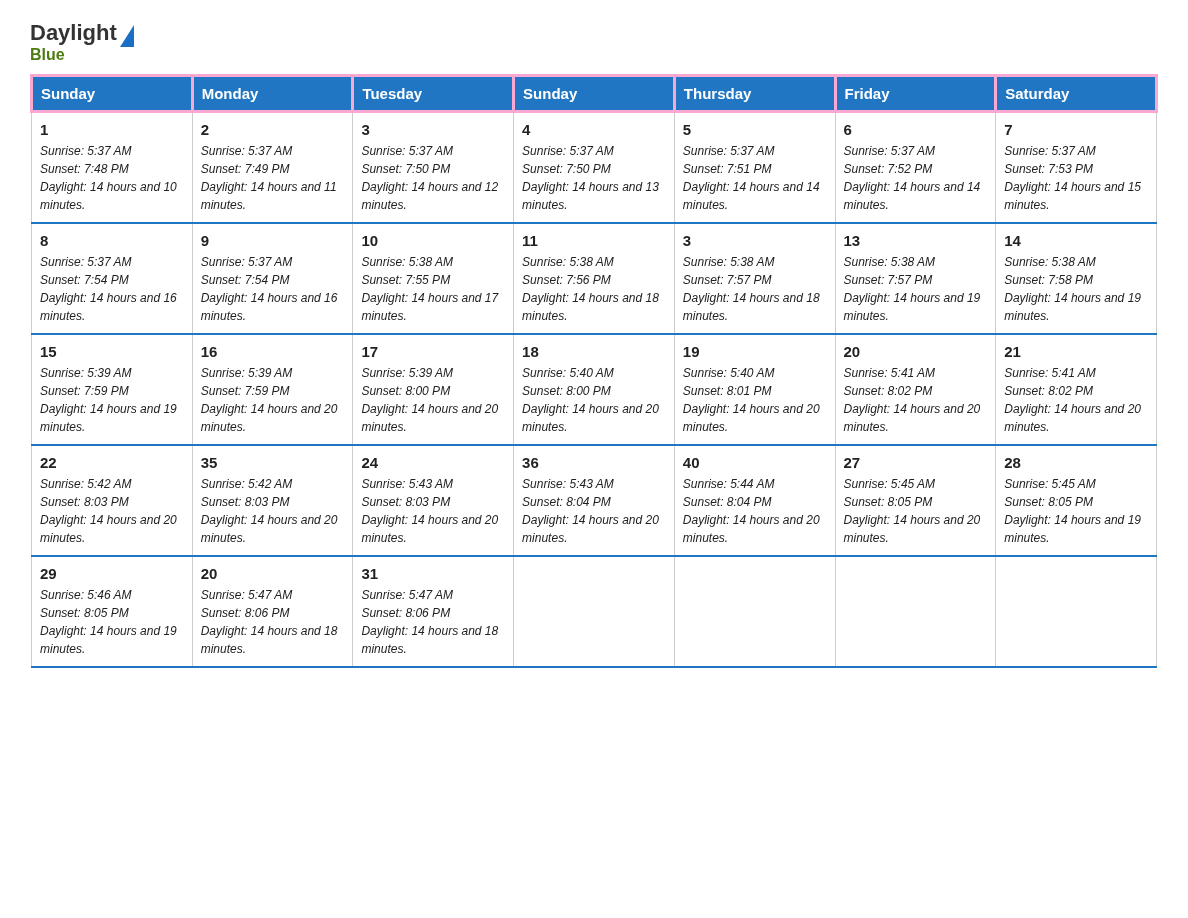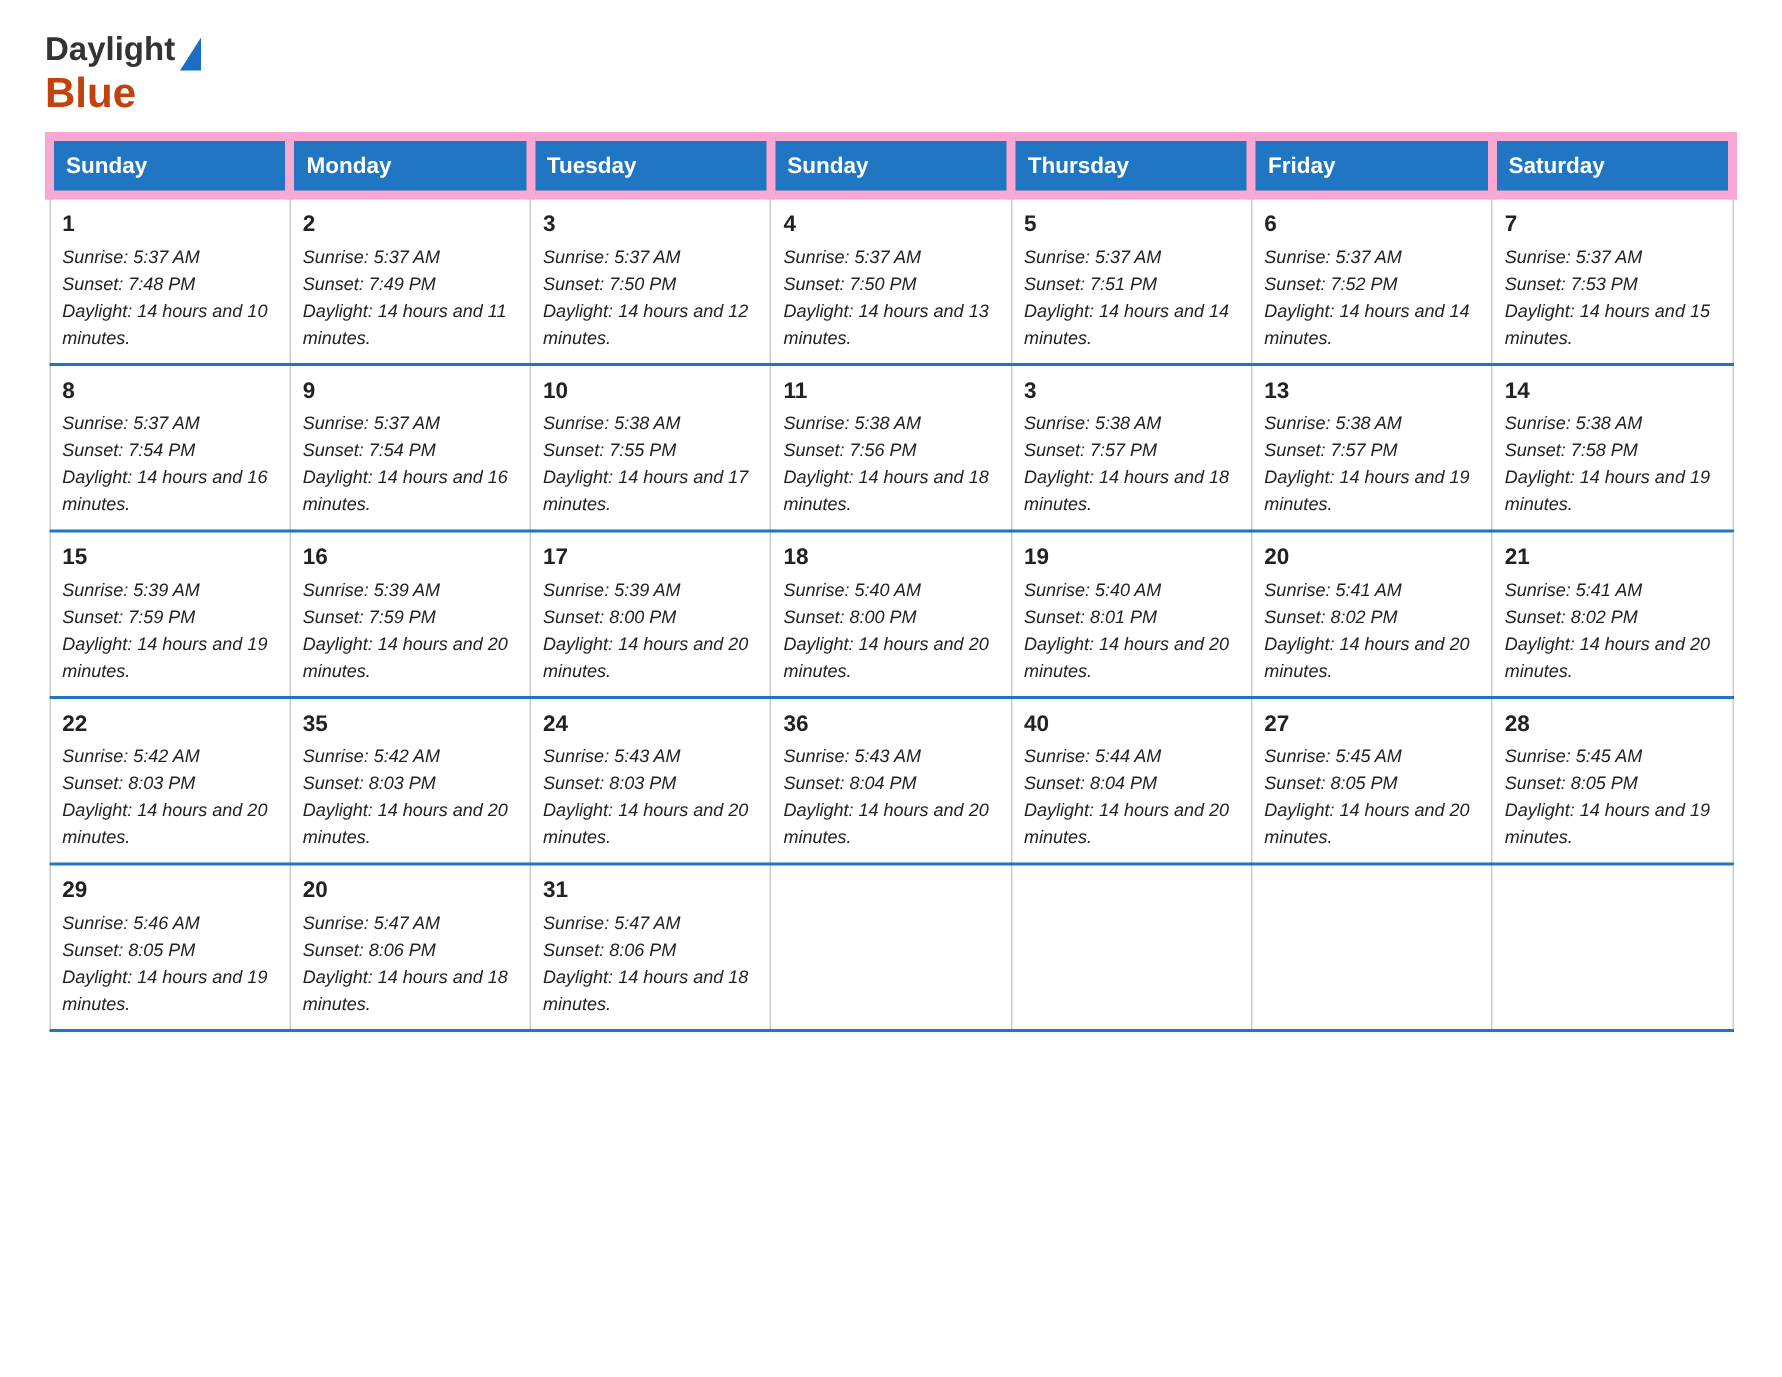--- a/index.html
+++ b/index.html
@@ -15,23 +15,23 @@
       justify-content: space-between;
       align-items: flex-start;
       margin-bottom: 10px;
     }
     .logo-text-general {
       font-size: 22px;
       font-weight: bold;
       color: #333;
     }
     .logo-text-blue {
-      font-size: 28px;
-      font-weight: bold;
-      color: #c2410c;
+      font-size: 16px;
+      font-weight: bold;
+      color: #4d7c0f;
     }
     .title-block {
       text-align: right;
     }
     .month-title {
       font-size: 48px;
       font-weight: bold;
       color: #111;
       line-height: 1.1;
     }
@@ -45,21 +45,21 @@
       border-collapse: collapse;
       table-layout: fixed;
     }
     thead tr th {
       background-color: #2076c2;
       color: #fff;
       font-size: 15px;
       font-weight: bold;
       padding: 8px 8px;
       text-align: left;
-      border: 6px solid #f9a8d4;
+      border: 3px solid #f9a8d4;
     }
     tbody tr td {
       vertical-align: top;
       padding: 8px 8px;
       border: 1px solid #ccc;
       font-size: 12.5px;
       color: #222;
       height: 100px;
     }
     tbody tr td .day-num {

